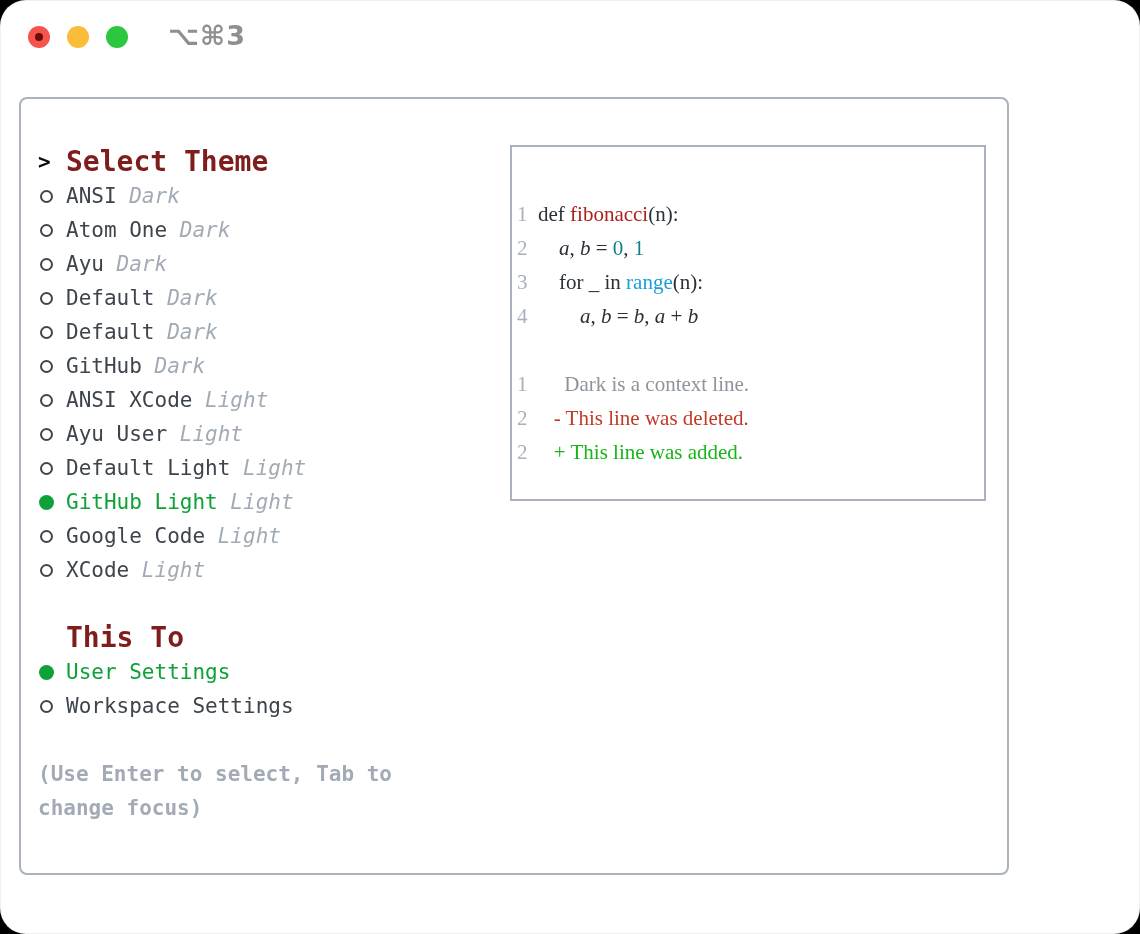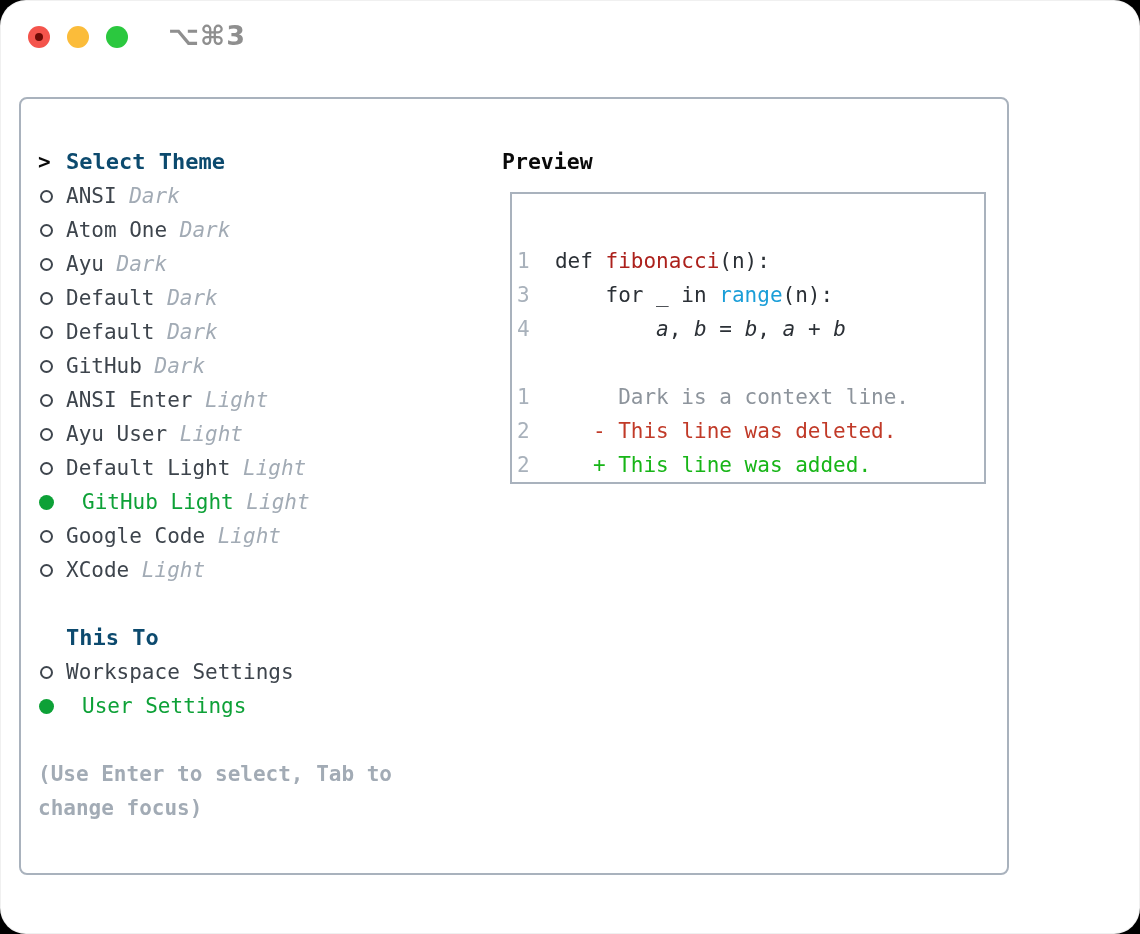--- a/index.html
+++ b/index.html
@@ -22,33 +22,33 @@
   
   .panel{position:absolute;left:19px;top:97px;width:990px;height:778px;background:#fff;
          border:2px solid var(--border);border-radius:8px;box-sizing:border-box;}
   .panel-inner{display:flex;padding-top:46px;}
   .col-left{width:462px;padding-left:17px;flex:none;}
   .col-right{flex:1;}
 
   .row{display:flex;align-items:center;height:34px;line-height:34px;font-size:21px;white-space:pre;}
   .marker{width:28px;flex:none;display:flex;align-items:center;}
   .prompt{color:#0a0a0a;font-weight:bold;font-size:21px;}
-  .heading{color:#0c4a6e;font-weight:bold;font-size:22px;}
+  .heading{color:#7f1d1d;font-weight:bold;font-size:28px;}
   .radio{width:13px;height:13px;border:2px solid #3f464e;border-radius:50%;box-sizing:border-box;margin-left:2px;}
   .radio.sel{width:15px;height:15px;border:none;background:var(--green-selected);margin-left:1px;}
   .item-name{color:var(--list-text);}
-  .item-name.sel{color:var(--green-selected);margin-left:16px;}
+  .item-name.sel{color:var(--green-selected);}
   .variant{color:var(--muted);font-style:italic;}
   .spacer{height:34px;}
   .hint{margin-top:34px;max-width:420px;font-size:21px;line-height:34px;color:var(--muted);font-weight:bold;}
 
   
   .preview-title{height:34px;line-height:34px;font-size:21.5px;font-weight:bold;color:#0a0a0a;margin-left:2px;}
-  .preview-box{margin-top:13px;margin-left:10px;width:476px;height:292px;box-sizing:border-box;
-               border:2px solid var(--border);background:#fff;overflow:hidden;}
+  .preview-box{margin-left:10px;width:476px;height:356px;box-sizing:border-box;
+               border:2px solid var(--border);background:#fff;overflow:hidden;font-family:Liberation Serif, serif;}
   .code{padding:50px 0 0 5px;font-size:21px;}
   .code-row{height:34px;line-height:34px;white-space:pre;}
   .seg-ln{color:var(--lineno);}
   .seg-pl{color:var(--text-dark);}
   .seg-fn{color:var(--func-red);}
   .seg-num{color:var(--number-teal);}
   .seg-bi{color:var(--builtin-blue);}
   .seg-ctx{color:var(--context-gray);}
   .seg-del{color:var(--diff-red);}
   .seg-add{color:var(--diff-green);}
@@ -78,48 +78,48 @@
             <span class="heading">Select Theme</span>
           </div>
 
           <div>
               <div class="row"><span class="marker"><span class="radio"></span></span><span class="item-name">ANSI</span><span class="variant"> Dark</span></div>
               <div class="row"><span class="marker"><span class="radio"></span></span><span class="item-name">Atom One</span><span class="variant"> Dark</span></div>
               <div class="row"><span class="marker"><span class="radio"></span></span><span class="item-name">Ayu</span><span class="variant"> Dark</span></div>
               <div class="row"><span class="marker"><span class="radio"></span></span><span class="item-name">Default</span><span class="variant"> Dark</span></div>
               <div class="row"><span class="marker"><span class="radio"></span></span><span class="item-name">Default</span><span class="variant"> Dark</span></div>
               <div class="row"><span class="marker"><span class="radio"></span></span><span class="item-name">GitHub</span><span class="variant"> Dark</span></div>
-              <div class="row"><span class="marker"><span class="radio"></span></span><span class="item-name">ANSI Enter</span><span class="variant"> Light</span></div>
+              <div class="row"><span class="marker"><span class="radio"></span></span><span class="item-name">ANSI XCode</span><span class="variant"> Light</span></div>
               <div class="row"><span class="marker"><span class="radio"></span></span><span class="item-name">Ayu User</span><span class="variant"> Light</span></div>
               <div class="row"><span class="marker"><span class="radio"></span></span><span class="item-name">Default Light</span><span class="variant"> Light</span></div>
               <div class="row"><span class="marker"><span class="radio sel"></span></span><span class="item-name sel">GitHub Light</span><span class="variant"> Light</span></div>
               <div class="row"><span class="marker"><span class="radio"></span></span><span class="item-name">Google Code</span><span class="variant"> Light</span></div>
               <div class="row"><span class="marker"><span class="radio"></span></span><span class="item-name">XCode</span><span class="variant"> Light</span></div>
             </div>
 
           <div class="spacer"></div>
 
           <div class="row">
             <span class="marker"></span>
             <span class="heading">This To</span>
           </div>
 
           <div>
+              <div class="row"><span class="marker"><span class="radio sel"></span></span><span class="item-name sel">User Settings</span></div>
               <div class="row"><span class="marker"><span class="radio"></span></span><span class="item-name">Workspace Settings</span></div>
-              <div class="row"><span class="marker"><span class="radio sel"></span></span><span class="item-name sel">User Settings</span></div>
             </div>
 
           <div class="hint">(Use Enter to select, Tab to change focus)</div>
         </div>
 
         <div class="col-right">
-          <div class="preview-title">Preview</div>
           <div class="preview-box">
             <div class="code">
                 <div class="code-row"><span class="seg-ln">1</span><span class="seg-pl">  def </span><span class="seg-fn">fibonacci</span><span class="seg-pl">(n):</span></div>
+                <div class="code-row"><span class="seg-ln">2</span><span class="seg-pl">      </span><span class="seg-var">a</span><span class="seg-pl">, </span><span class="seg-var">b</span><span class="seg-pl"> = </span><span class="seg-num">0</span><span class="seg-pl">, </span><span class="seg-num">1</span></div>
                 <div class="code-row"><span class="seg-ln">3</span><span class="seg-pl">      for _ in </span><span class="seg-bi">range</span><span class="seg-pl">(n):</span></div>
                 <div class="code-row"><span class="seg-ln">4</span><span class="seg-pl">          </span><span class="seg-var">a</span><span class="seg-pl">, </span><span class="seg-var">b</span><span class="seg-pl"> = </span><span class="seg-var">b</span><span class="seg-pl">, </span><span class="seg-var">a</span><span class="seg-pl"> + </span><span class="seg-var">b</span></div>
                 <div class="code-row">&nbsp;</div>
                 <div class="code-row"><span class="seg-ln">1</span><span class="seg-ctx">       Dark is a context line.</span></div>
                 <div class="code-row"><span class="seg-ln">2</span><span class="seg-pl">     </span><span class="seg-del">- This line was deleted.</span></div>
                 <div class="code-row"><span class="seg-ln">2</span><span class="seg-pl">     </span><span class="seg-add">+ This line was added.</span></div>
               </div>
           </div>
         </div>
 

